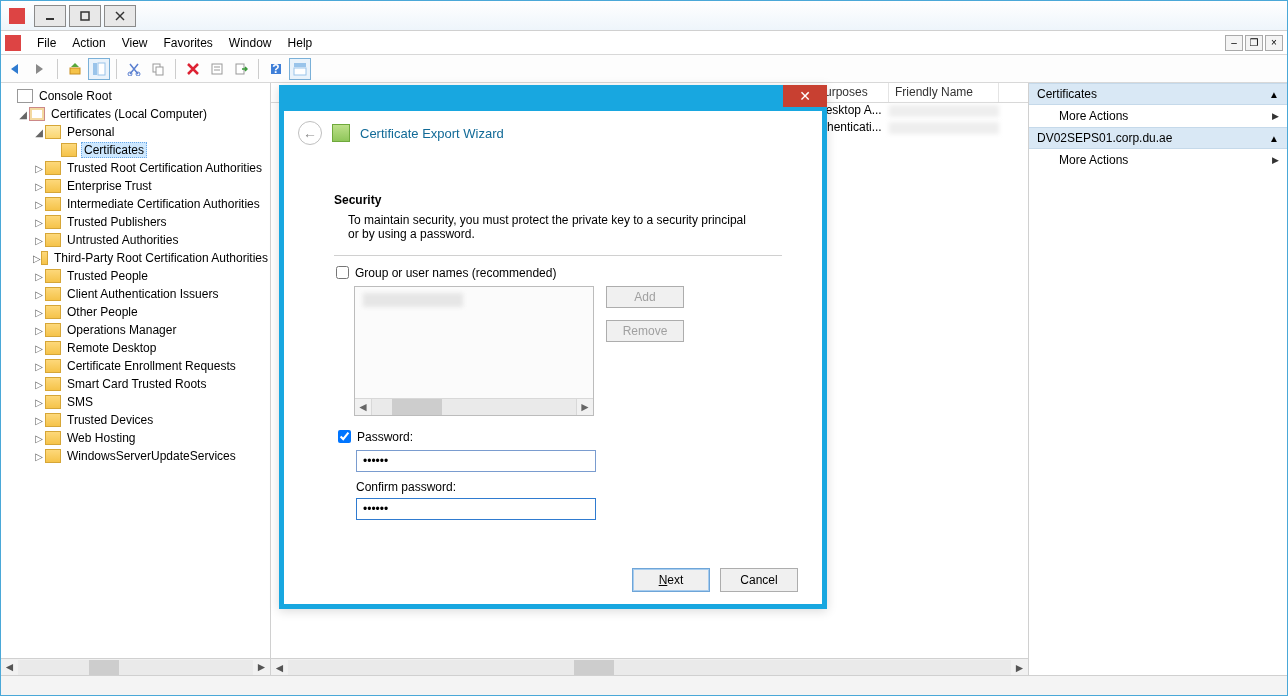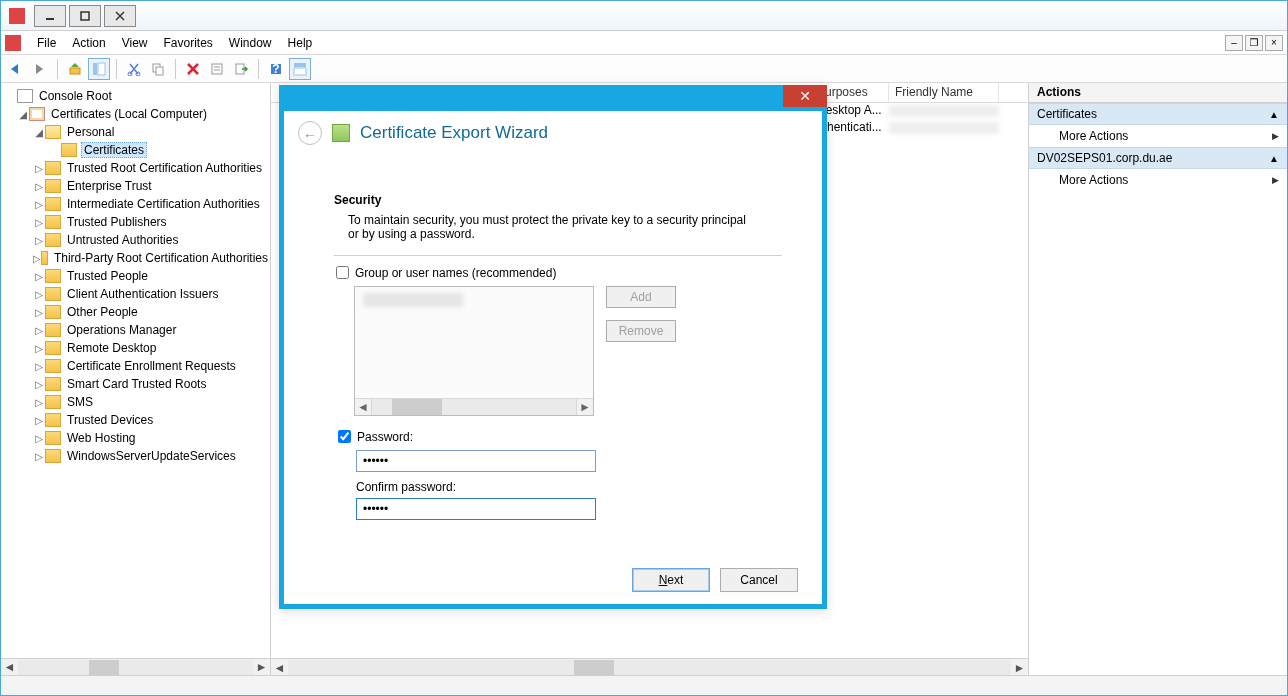--- a/index.html
+++ b/index.html
@@ -70,36 +70,36 @@
 .act-item { padding: 4px 8px 4px 30px; display:flex; align-items:center; justify-content:space-between;gap:24px;}
 .act-item .play { font-size: 9px; color:#333; }
 
 
 .wizard { position: absolute; left: 278px; top: 84px; width: 548px; height: 524px; border: 5px solid #18a7e0; background: #fff; box-shadow: 0 2px 10px rgba(0,0,0,0.15); }
 .wizard .w-titlebar { height: 26px; background: #18a7e0; display: flex; justify-content: flex-end; align-items: flex-start; margin:-5px -5px 0 -5px;}
 .wizard .w-close { width: 44px; height: 22px; background: #c84031; color: #fff; display:flex; align-items:center; justify-content:center; font-size: 14px; }
 .wizard .w-head { display: flex; align-items: center; padding: 10px 14px; gap: 10px; }
 .wizard .w-back { width: 24px; height: 24px; border: 1px solid #bfbfbf; border-radius: 50%; display:flex;align-items:center;justify-content:center;color:#8a8a8a;font-size:14px;}
 .wizard .w-ico { width: 18px; height: 18px; background: linear-gradient(#bde08a,#8fc65a); border:1px solid #6fa93c; }
-.wizard .w-title { color: #116a97; font-size: 17px; }
+.wizard .w-title { color: #116a97; font-size: 13px; }
 .wizard .w-body { padding: 20px 40px 10px 50px; }
 .wizard .sect-title { font-weight: bold; margin-bottom: 6px; margin-top: 18px; }
 .wizard .sect-desc { color: #000000; padding-left: 14px; margin-bottom: 14px; max-width: 420px; }
 .wizard .hr { height: 1px; background: #d0d0d0; margin: 4px 0 10px 0; }
 .wizard label.cb { display:flex; align-items:flex-start; gap:6px; margin: 4px 0 6px 2px;}
 .wizard label.cb input { width:13px; height:13px; }
 .wizard .txt { width: 240px; height: 22px; border: 1px solid #7a9ccf; padding: 2px 6px; font-family: inherit; }
 .wizard .listbox { width: 240px; height: 130px; border: 1px solid #bcbcbc; background: #fbfbfb; position: relative; }
 .wizard .listbox .blur { position:absolute; top:6px; left:8px; width: 100px; height: 14px; background: #e6e6e6; filter: blur(2px); }
 .wizard .listbox .h-scroll { position:absolute; bottom:0; left:0; right:0; height:17px; border-top:1px solid #d8d8d8; background:#f1f1f1; display:flex;}
 .wizard .listbox .h-scroll .a{width:17px;display:flex;align-items:center;justify-content:center;color:#666;border-right:1px solid #d8d8d8;}
 .wizard .listbox .h-scroll .a.r{border-left:1px solid #d8d8d8;border-right:none;}
 .wizard .listbox .h-scroll .tk{flex:1;background:#eaeaea; position:relative;}
 .wizard .listbox .h-scroll .th{position:absolute;left:20px;width:50px;top:0;bottom:0;background:#cdcdcd;}
-.wizard .btn { width: 70px; height: 22px; border: 1px solid #adadad; background: #f0f0f0; display:inline-flex; align-items:center; justify-content:center;}
+.wizard .btn { width: 78px; height: 22px; border: 1px solid #adadad; background: #f0f0f0; display:inline-flex; align-items:center; justify-content:center;}
 .wizard .btn.disabled { color: #a0a0a0; }
 .wizard .side-btns { display:inline-flex; flex-direction:column; gap:12px; margin-left: 12px; vertical-align: top;}
 .wizard .row-flex { display:flex; align-items:flex-start; margin-left: 20px;}
 .wizard .pw-block { margin: 14px 0 0 2px; }
 .wizard .pw-label { margin: 8px 0 4px 20px; }
 .wizard .pw-input { margin-left: 20px; }
 .wizard .w-footer { position:absolute; bottom: 12px; right: 24px; display:flex; gap: 10px;}
 .wizard .w-footer .btn { width: 78px; height: 24px; }
 .wizard .w-footer .btn.primary { border: 1px solid #6ea5d8; box-shadow: inset 0 0 0 1px #a7ccee; }
 
@@ -353,21 +353,20 @@
     </div>
     <div class="center-scroll">
       <div class="arr l">◄</div>
       <div class="track"></div>
         <div class="thumb"></div>
       <div class="arr r">►</div>
     </div>
   </div>
 
   <div class="actions-pane">
-    <div class="actions-title">Actions</div>
     <div class="act-group-head">
         <span>Certificates</span>
         <span class="arrow">▲</span>
       </div>
     <div class="act-item">
         <span>More Actions</span>
         <span class="play">▶</span>
       </div>
     <div class="act-group-head">
         <span>DV02SEPS01.corp.du.ae</span>

